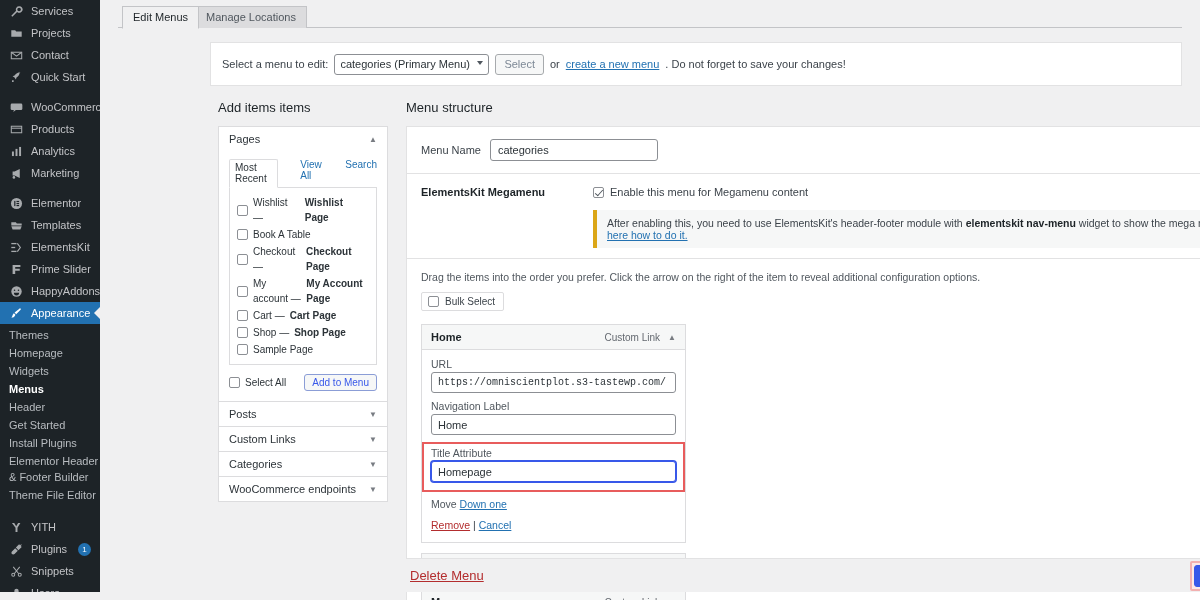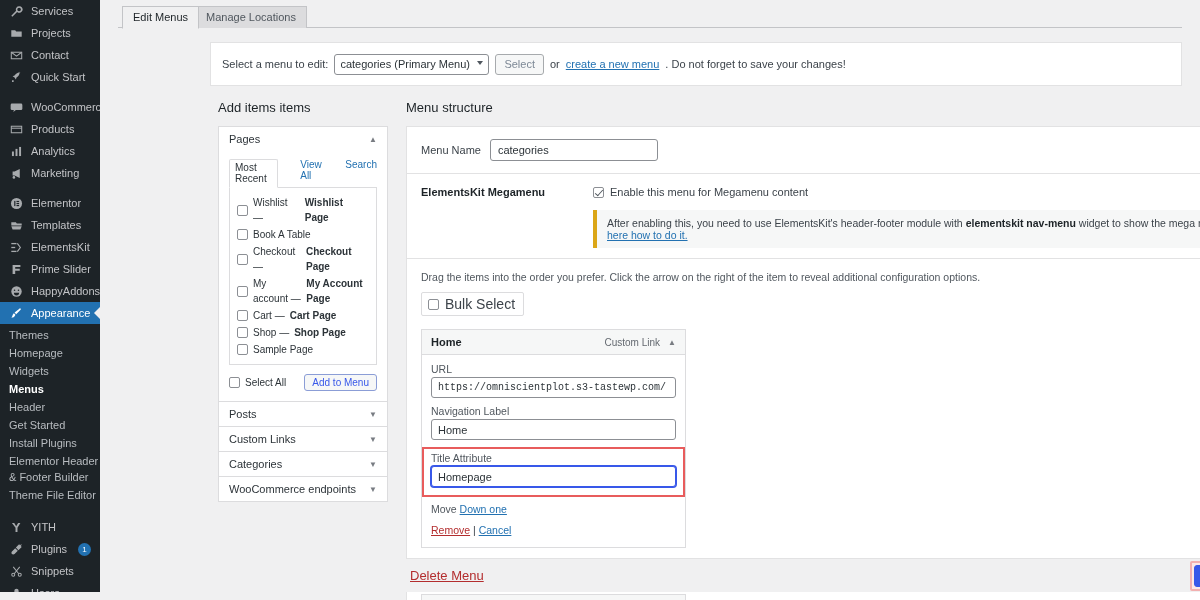--- a/index.html
+++ b/index.html
@@ -302,21 +302,21 @@
     color: #3c434a;
   }
   .notice b { color: #1d2327; }
   .ms-body { padding: 12px 14px 16px 14px; }
   .drag-hint { font-size: 10.5px; color: #50575e; margin-bottom: 9px; }
   .bulk-select {
     display: inline-flex; align-items: center; gap: 6px;
     border: 1px solid #dcdcde;
     background: #fff;
     padding: 3px 8px 3px 6px;
-    font-size: 14px;
+    font-size: 10px;
     border-radius: 2px;
     cursor: pointer;
   }
 
   
   .menu-item-box { width: 265px; margin-top: 13px; }
   .mi-head {
     display: flex; align-items: center; justify-content: space-between;
     background: #f6f7f7;
     border: 1px solid #dcdcde;

